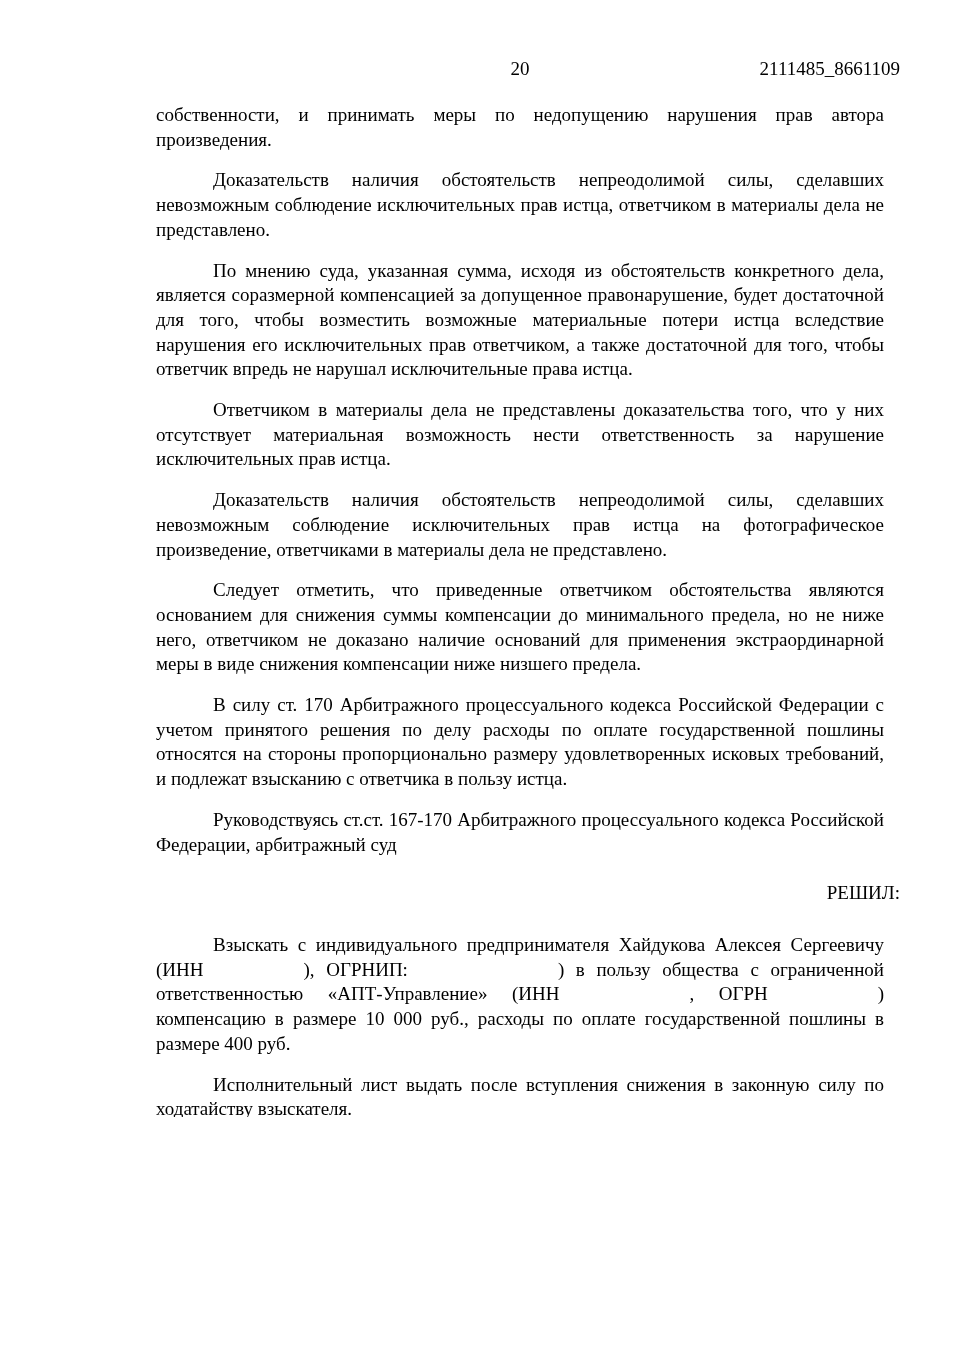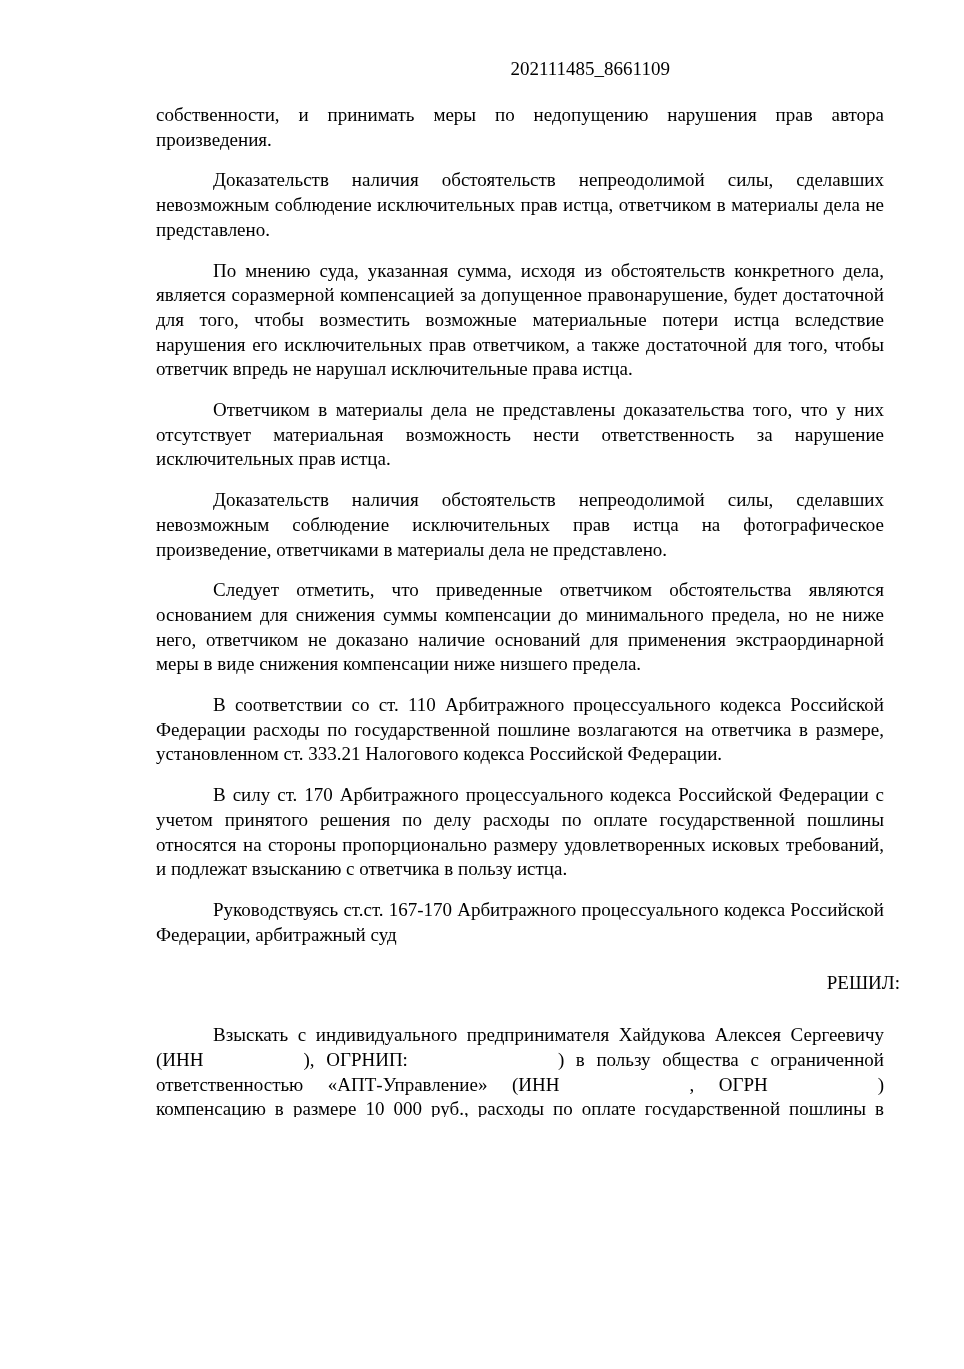--- a/index.html
+++ b/index.html
@@ -22,21 +22,21 @@
     display: flex;
     align-items: baseline;
     font-size: 19px;
     line-height: 25px;
     margin-bottom: 22px;
   }
   .header .flex-side {
     flex: 1 1 0;
   }
   .header .flex-side.right {
-    text-align: left;
+    text-align: right;
   }
   .page-num {
     flex: 0 0 auto;
   }
   .content {
     font-size: 19px;
     line-height: 24.7px;
     text-align: justify;
   }
   .para {
@@ -76,21 +76,20 @@
   </div>
 
   <div class="content">
 
     <p class="para no-indent">собственности, и принимать меры по недопущению нарушения прав автора произведения.</p>
     <p class="para">Доказательств наличия обстоятельств непреодолимой силы, сделавших невозможным соблюдение исключительных прав истца, ответчиком в материалы дела не представлено.</p>
     <p class="para">По мнению суда, указанная сумма, исходя из обстоятельств конкретного дела, является соразмерной компенсацией за допущенное правонарушение, будет достаточной для того, чтобы возместить возможные материальные потери истца вследствие нарушения его исключительных прав ответчиком, а также достаточной для того, чтобы ответчик впредь не нарушал исключительные права истца.</p>
     <p class="para">Ответчиком в материалы дела не представлены доказательства того, что у них отсутствует материальная возможность нести ответственность за нарушение исключительных прав истца.</p>
     <p class="para">Доказательств наличия обстоятельств непреодолимой силы, сделавших невозможным соблюдение исключительных прав истца на фотографическое произведение, ответчиками в материалы дела не представлено.</p>
     <p class="para">Следует отметить, что приведенные ответчиком обстоятельства являются основанием для снижения суммы компенсации до минимального предела, но не ниже него, ответчиком не доказано наличие оснований для применения экстраординарной меры в виде снижения компенсации ниже низшего предела.</p>
-    <p class="para">В соответствии со ст. 110 Арбитражного процессуального кодекса Российской Федерации расходы по государственной пошлине возлагаются на ответчика в размере, установленном ст. 333.21 Налогового кодекса Российской Федерации.</p>
     <p class="para">В силу ст. 170 Арбитражного процессуального кодекса Российской Федерации с учетом принятого решения по делу расходы по оплате государственной пошлины относятся на стороны пропорционально размеру удовлетворенных исковых требований, и подлежат взысканию с ответчика в пользу истца.</p>
     <p class="para">Руководствуясь ст.ст. 167-170 Арбитражного процессуального кодекса Российской Федерации, арбитражный суд</p>
 
     <h3 class="ruling">РЕШИЛ:</h3>
 
 
     <p class="para"><span>Взыскать  с индивидуального предпринимателя Хайдукова Алексея Сергеевичу (ИНН</span><span class="redact w1"></span><span>), ОГРНИП:</span><span class="redact w2"></span><span>) в пользу общества с ограниченной ответственностью «АПТ-Управление» (ИНН</span><span class="redact w3"></span><span>, ОГРН</span><span class="redact w4"></span><span>) компенсацию в размере 10&nbsp;000 руб., расходы по оплате государственной пошлины в размере 400 руб.</span></p>
 
     <p class="para">Исполнительный лист выдать после вступления снижения в законную силу по ходатайству взыскателя.</p>
 

